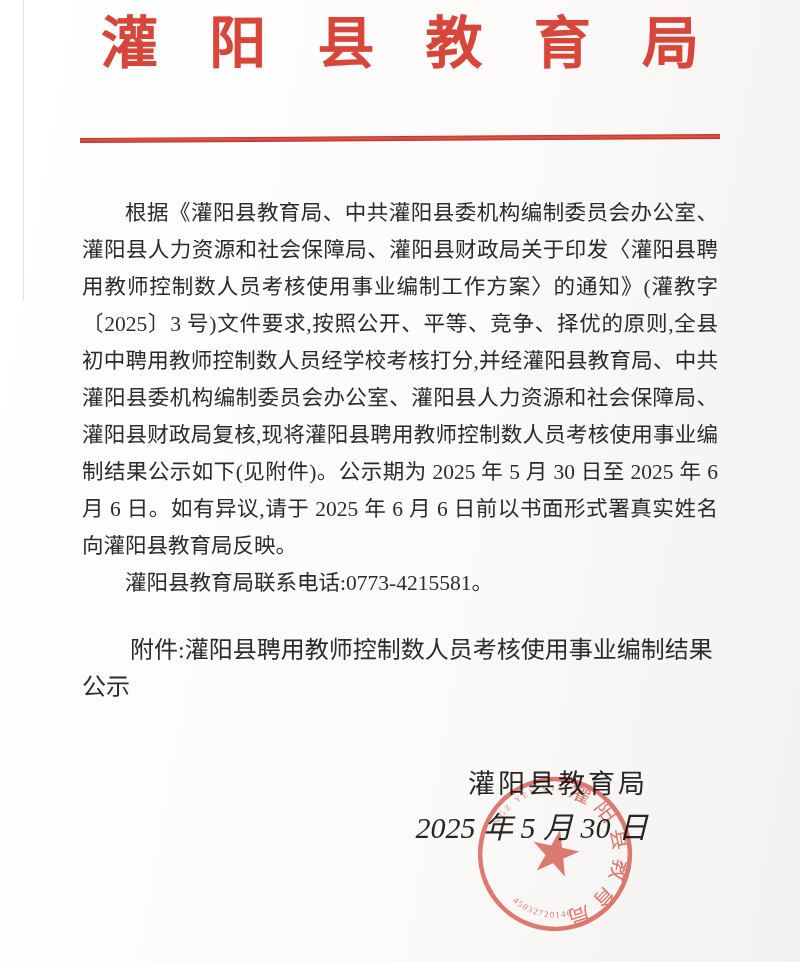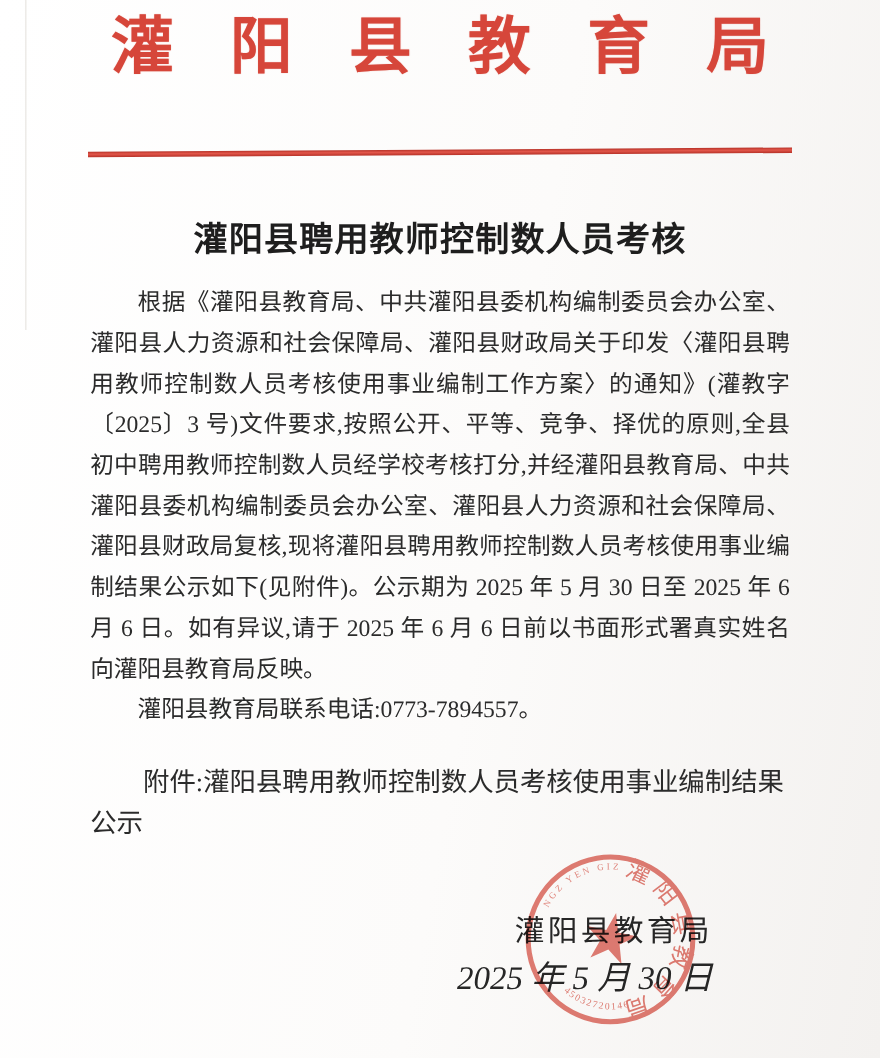--- a/index.html
+++ b/index.html
@@ -119,26 +119,25 @@
       <span>阳</span>
       <span>县</span>
       <span>教</span>
       <span>育</span>
       <span>局</span>
     </div>
     <div class="red-line"></div>
   </div>
 
   <div class="doc-title">
-    <div>灌阳县聘用教师控制数人员考核</div>
   </div>
 
   <div class="body-wrap">
     <p class="body-para">根据《灌阳县教育局、中共灌阳县委机构编制委员会办公室、灌阳县人力资源和社会保障局、灌阳县财政局关于印发〈灌阳县聘用教师控制数人员考核使用事业编制工作方案〉的通知》(灌教字〔2025〕3 号)文件要求,按照公开、平等、竞争、择优的原则,全县初中聘用教师控制数人员经学校考核打分,并经灌阳县教育局、中共灌阳县委机构编制委员会办公室、灌阳县人力资源和社会保障局、灌阳县财政局复核,现将灌阳县聘用教师控制数人员考核使用事业编制结果公示如下(见附件)。公示期为 2025 年 5 月 30 日至 2025 年 6 月 6 日。如有异议,请于 2025 年 6 月 6 日前以书面形式署真实姓名向灌阳县教育局反映。</p>
-    <p class="contact-line">灌阳县教育局联系电话:0773-7894557。</p>
+    <p class="contact-line">灌阳县教育局联系电话:0773-4215581。</p>
   </div>
 
   <p class="attachment-line">附件:灌阳县聘用教师控制数人员考核使用事业编制结果公示</p>
 
   <div class="signature-block">
     <div class="signature-org">灌阳县教育局</div>
     <div class="signature-date">2025 年 5 月 30 日</div>
   </div>
 
   <svg class="seal" viewBox="0 0 160 160" xmlns="http://www.w3.org/2000/svg">

